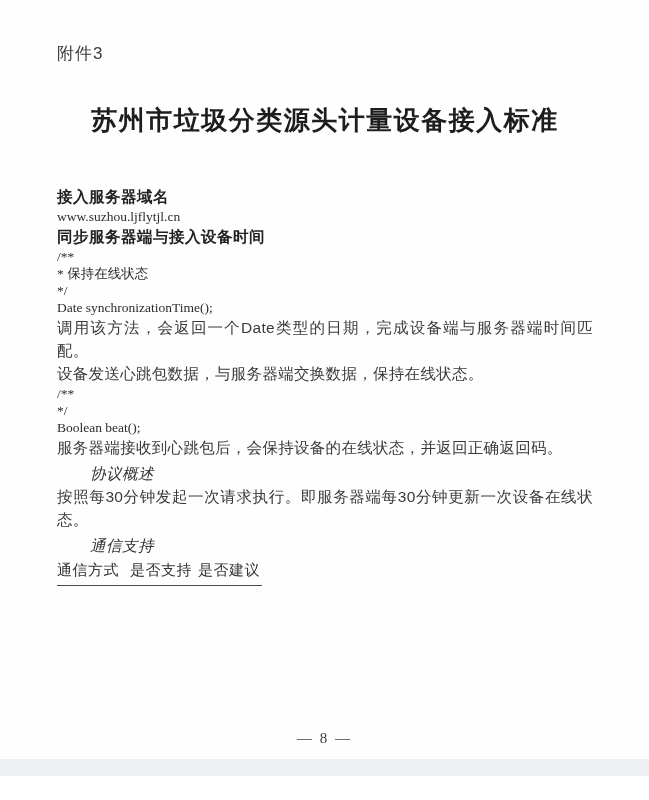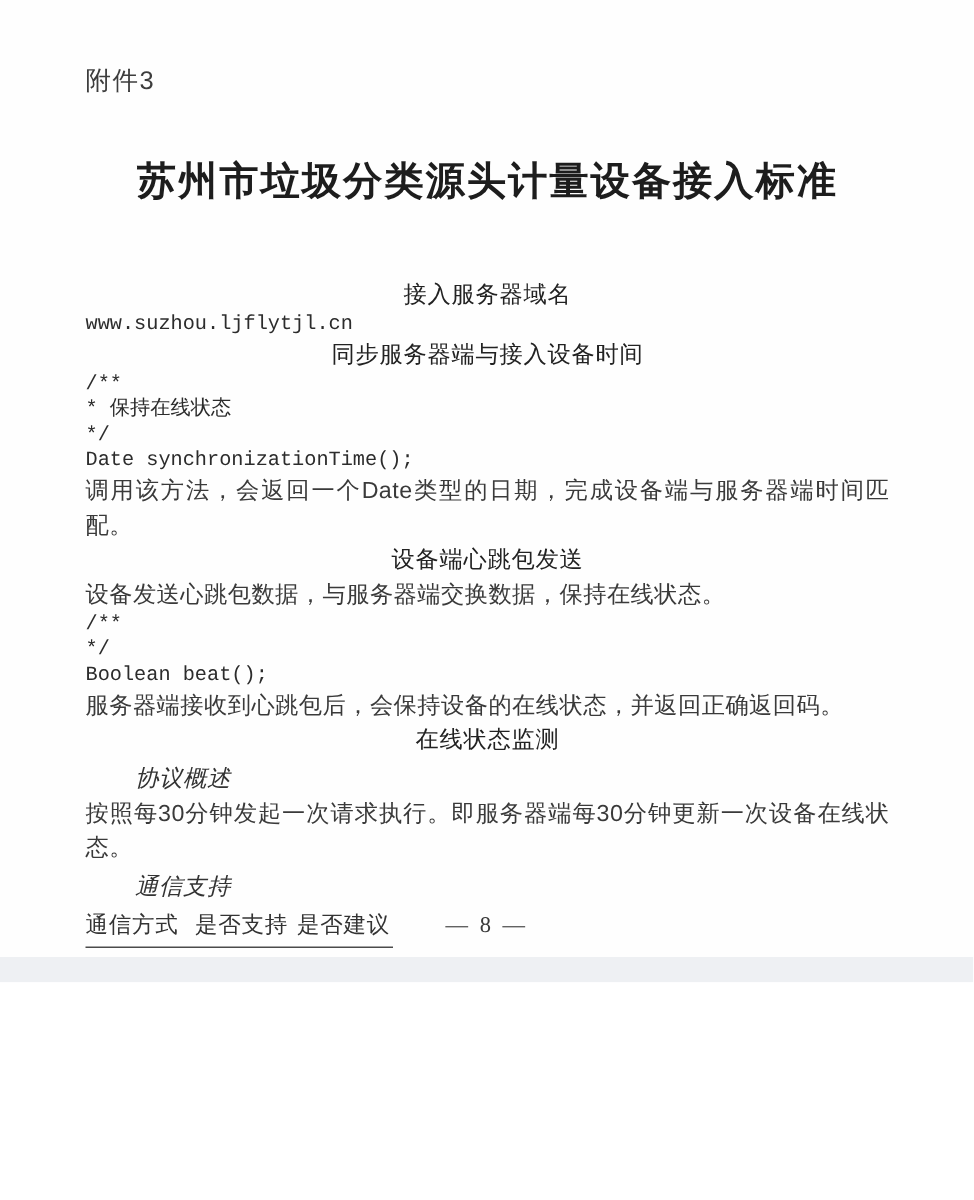--- a/index.html
+++ b/index.html
@@ -1,20 +1,20 @@
 <!DOCTYPE html>
 <html><head>
 <meta charset="utf-8">
 <style>
   * { margin: 0; padding: 0; box-sizing: border-box; }
   html, body { background: #ffffff; }
   .page {
     position: relative;
     width: 649px;
-    height: 655px;
+    height: 776px;
     background: #fefefe;
     font-family: "Liberation Sans", sans-serif;
     color: #383838;
     overflow: hidden;
   }
   .content {
     position: absolute;
     left: 57px;
     top: 0;
     width: 536px;
@@ -29,36 +29,35 @@
     margin-top: 38px;
     text-align: center;
     font-size: 26px;
     font-weight: bold;
     color: #1d1d1d;
     letter-spacing: 1.5px;
     line-height: 34px;
   }
   .body-flow { margin-top: 48px; }
   .h {
-    font-weight: normal;
+    font-weight: bold;
     font-size: 15.5px;
     line-height: 23px;
     color: #222222;
     letter-spacing: 0.5px;
-    text-align: center;
   }
   .p {
     font-size: 15.5px;
     line-height: 23px;
     text-align: justify;
     color: #3a3a3a;
     letter-spacing: 0.3px;
   }
   .code {
-    font-family: Liberation Mono, monospace;
+    font-family: Liberation Serif, serif;
     font-size: 13.5px;
     line-height: 17px;
     color: #2c2c2c;
     white-space: pre;
   }
   .sub {
     font-style: italic;
     font-size: 15.5px;
     line-height: 23px;
     color: #333333;
@@ -115,27 +114,25 @@
 
     <div class="body-flow">
       <div class="h">接入服务器域名</div>
       <div class="code">www.suzhou.ljflytjl.cn</div>
       <div class="h">同步服务器端与接入设备时间</div>
       <div class="code">/**</div>
       <div class="code">* 保持在线状态</div>
       <div class="code">*/</div>
       <div class="code">Date synchronizationTime();</div>
       <div class="p">调用该方法，会返回一个Date类型的日期，完成设备端与服务器端时间匹配。</div>
-      <div class="h">设备端心跳包发送</div>
       <div class="p">设备发送心跳包数据，与服务器端交换数据，保持在线状态。</div>
       <div class="code">/**</div>
       <div class="code">*/</div>
       <div class="code">Boolean beat();</div>
       <div class="p">服务器端接收到心跳包后，会保持设备的在线状态，并返回正确返回码。</div>
-      <div class="h">在线状态监测</div>
       <div class="sub">协议概述</div>
       <div class="p">按照每30分钟发起一次请求执行。即服务器端每30分钟更新一次设备在线状态。</div>
       <div class="sub">通信支持</div>
 
       <table class="comm-table">
         <thead>
           <tr>
             <th class="col-mode">通信方式</th>
             <th class="col-support">是否支持</th>
             <th class="col-advise">是否建议</th>

